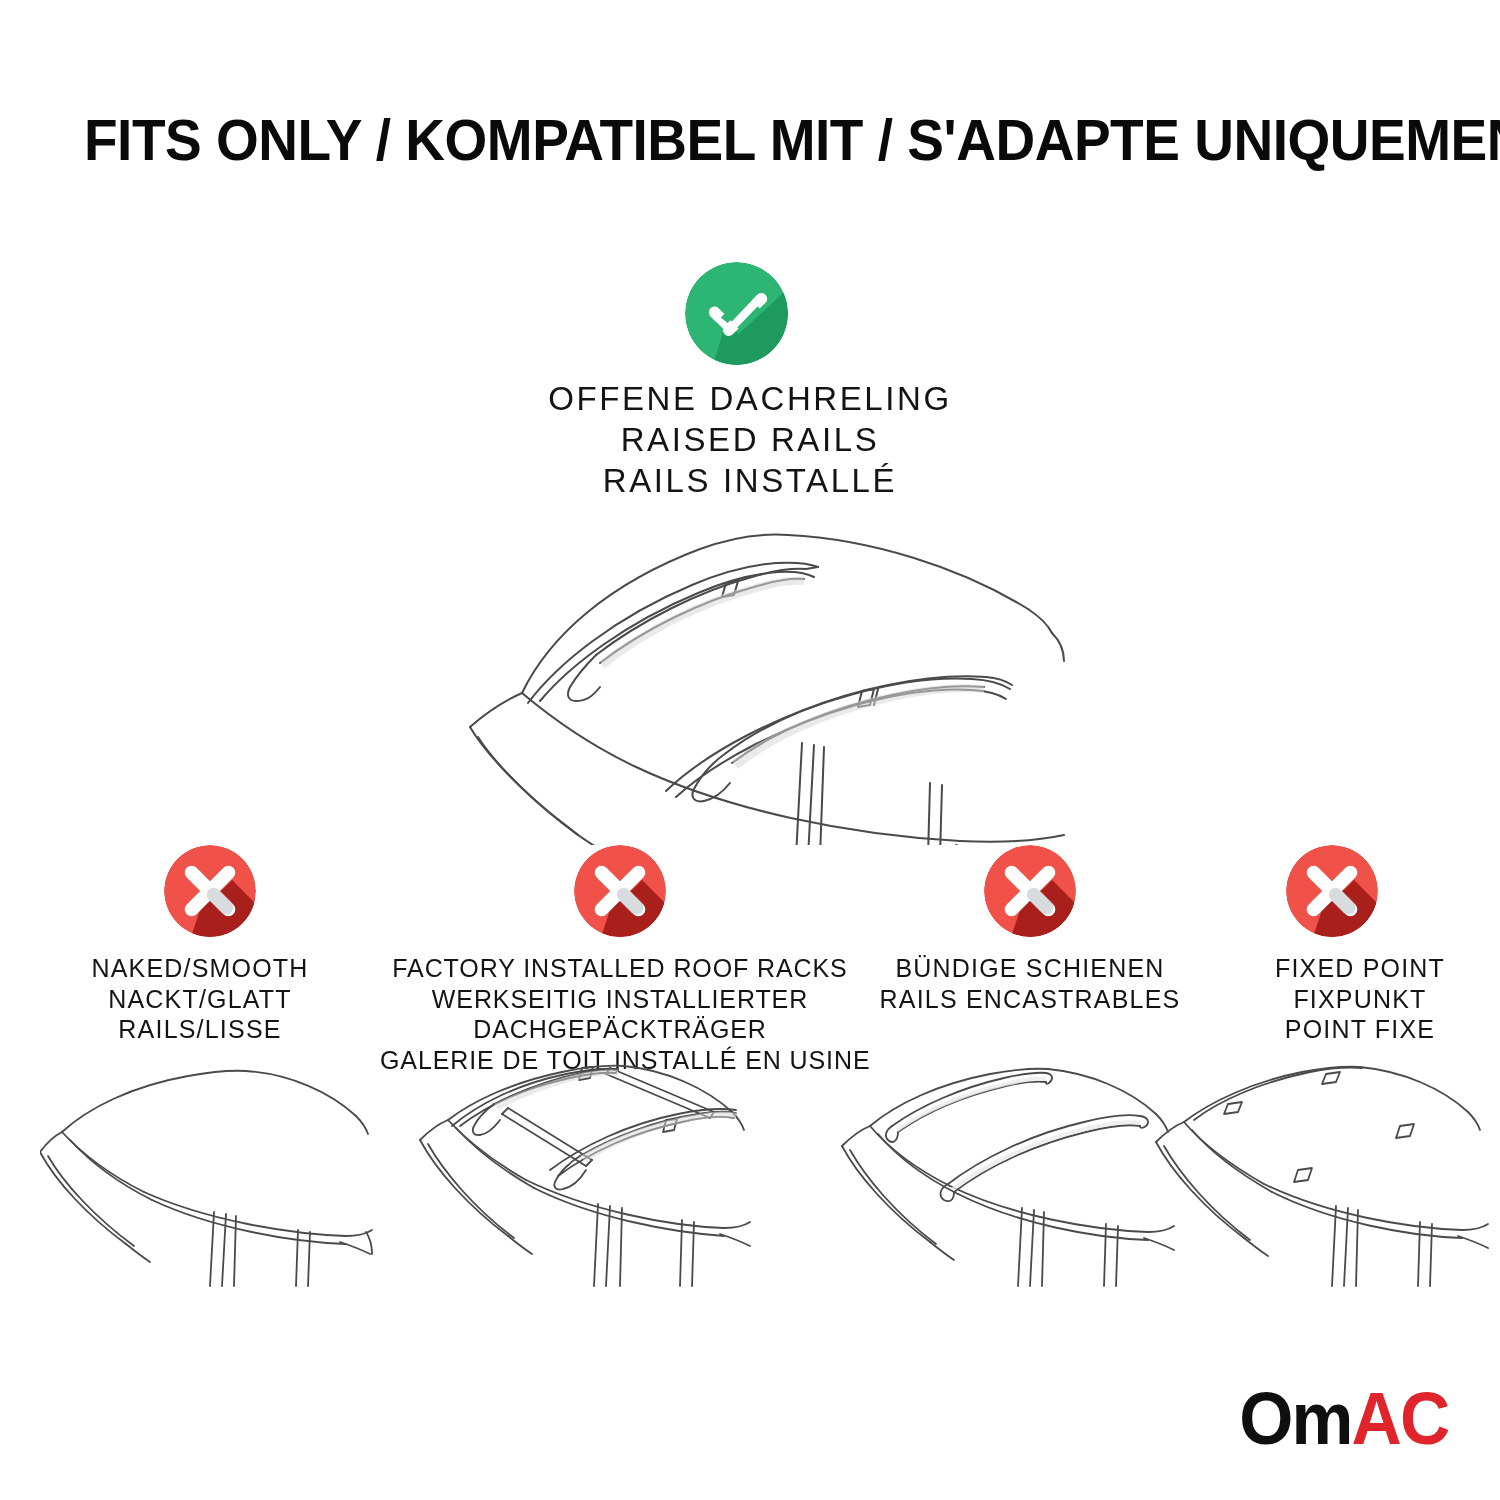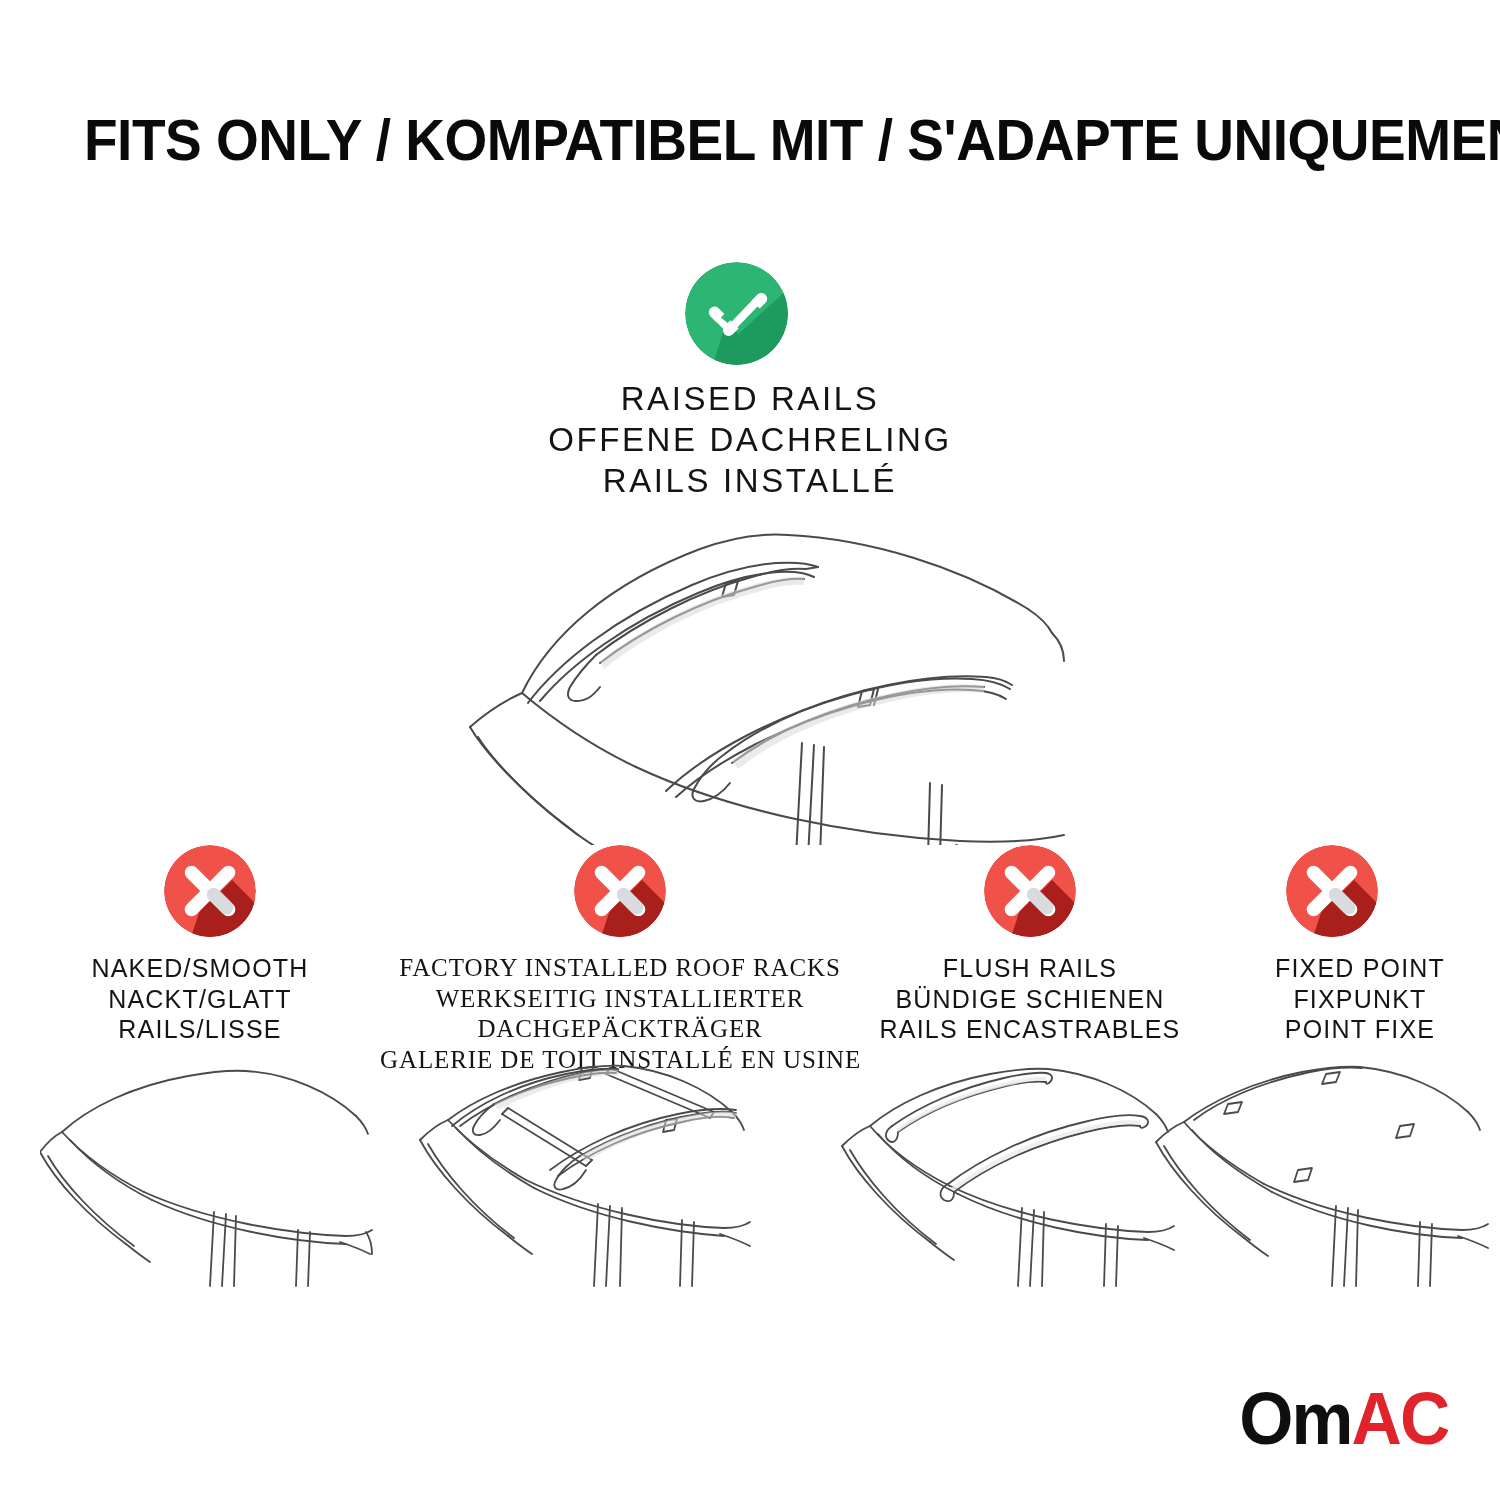--- a/index.html
+++ b/index.html
@@ -108,21 +108,21 @@
   }
 
   
   #col-naked        { left: 0px;    width: 400px; }
   #col-naked .badge-x { left: 164px; }
   #col-naked .caption { left: 0px;  width: 400px; }
   #col-naked .art     { left: 40px; top: 215px; width: 340px; height: 230px; }
 
   #col-factory      { left: 400px;  width: 440px; }
   #col-factory .badge-x { left: 174px; }
-  #col-factory .caption { left: -20px; width: 480px; font-family: Liberation Serif, serif; }
+  #col-factory .caption { left: -20px; width: 480px; }
   #col-factory .art     { left: 10px; top: 215px; width: 360px; height: 230px; }
 
   #col-flush        { left: 840px;  width: 380px; }
   #col-flush .badge-x { left: 144px; }
   #col-flush .caption { left: -10px; width: 400px; }
   #col-flush .art     { left: 0px;  top: 215px; width: 350px; height: 230px; }
 
   #col-fixed        { left: 1220px; width: 280px; }
   #col-fixed .badge-x { left: 66px; }
   #col-fixed .caption { left: -30px; width: 340px; }
@@ -169,22 +169,22 @@
         <path d="M28.5 48.5 L24.5 52.5 L43.5 71 L49 65.5 Z" fill="#FFFFFF"></path>
         <path d="M43.5 71 L38 65.5 L70.5 31.5 L76.5 37 Z" fill="#FFFFFF"></path>
         <path d="M24.5 52.5 A 5.6 5.6 0 0 1 32.4 44.6 L38.2 50.4 L30.3 58.3 Z" fill="#FFFFFF"></path>
         <path d="M70.5 31.5 A 5.6 5.6 0 0 1 78.4 39.4 L72.6 45.2 L64.7 37.3 Z" fill="#FFFFFF"></path>
         <path d="M38.2 62.5 A 5.6 5.6 0 0 0 46.1 70.4 L52 64.5 L44 56.6 Z" fill="#FFFFFF"></path>
       </g>
     </svg>
   </div>
 
   <div class="hero-caption">
+    <div>OFFENE DACHRELING</div>
     <div>RAISED RAILS</div>
-    <div>OFFENE DACHRELING</div>
     <div>RAILS INSTALLÉ</div>
   </div>
 
   <div class="hero-art">
     <svg viewBox="0 0 700 340" aria-hidden="true">
       <g fill="none" stroke="#4A4A4A" stroke-width="2" stroke-linecap="round" stroke-linejoin="round">
 
         <path d="M122 188 C 150 130 210 78 300 44 C 330 33 360 28 388 30"></path>
         <path d="M388 30 C 470 34 560 62 628 104"></path>
         <path d="M628 104 C 640 112 648 120 652 128"></path>
@@ -395,21 +395,20 @@
         <path d="M50 38 L62 50 L74 38 L110 74 L110 110 L26 110 Z" fill="#A81F1C"></path>
         <g stroke-linecap="round">
           <path d="M30 30 L70 70" stroke="#FFFFFF" stroke-width="15"></path>
           <path d="M70 30 L30 70" stroke="#FFFFFF" stroke-width="15"></path>
           <path d="M54 54 L68 68" stroke="#D8DCDE" stroke-width="15"></path>
         </g>
       </g>
     </svg>
   </div>
   <div class="caption">
-    <div>FLUSH RAILS</div>
     <div>BÜNDIGE SCHIENEN</div>
     <div>RAILS ENCASTRABLES</div>
   </div>
   <div class="art">
     <svg viewBox="0 0 350 230" aria-hidden="true">
       <g fill="none" stroke="#4A4A4A" stroke-width="1.8" stroke-linecap="round" stroke-linejoin="round">
 
         <path d="M30 66 C 56 44 98 24 150 14 C 172 10 192 8 208 9"></path>
         <path d="M208 9 C 250 13 290 30 316 54"></path>
         <path d="M316 54 C 322 60 326 66 328 72"></path>

